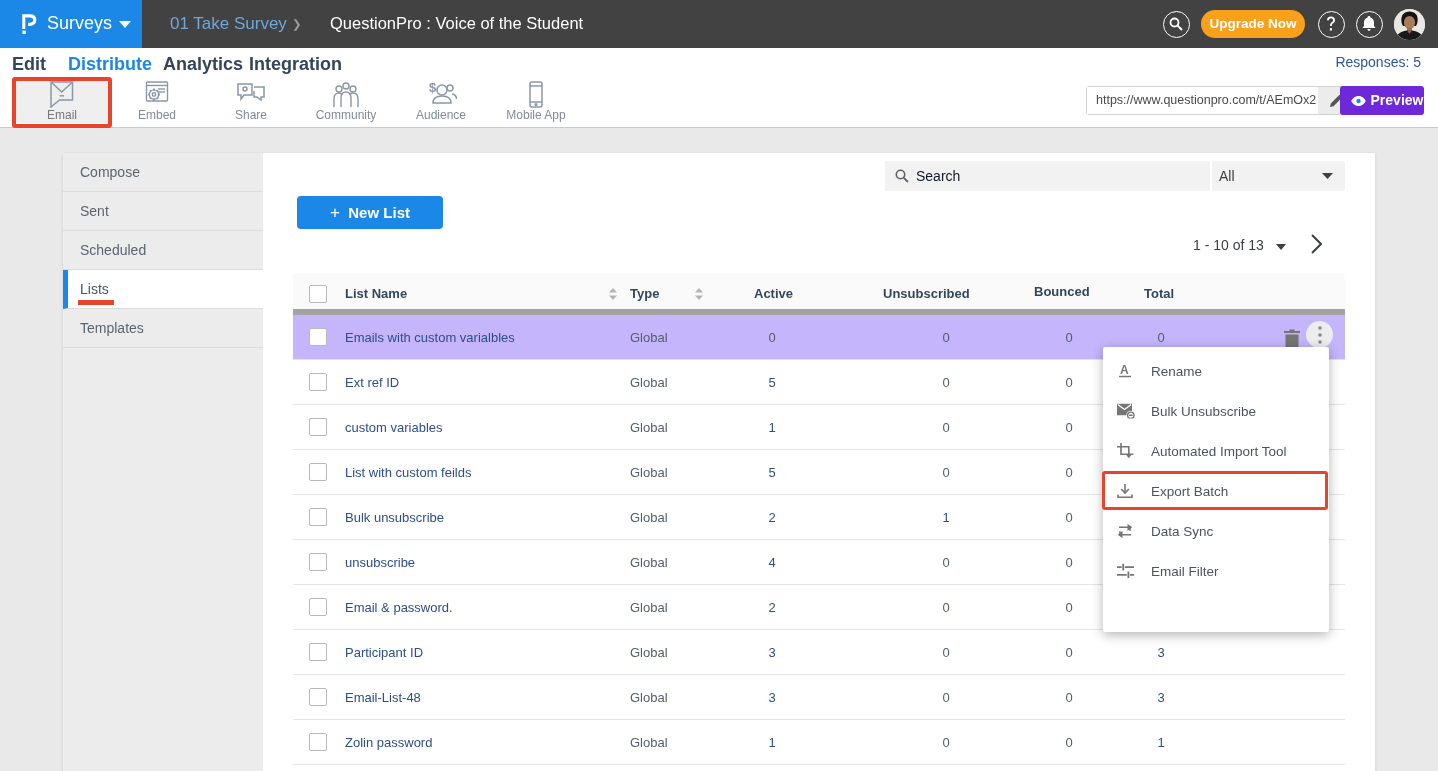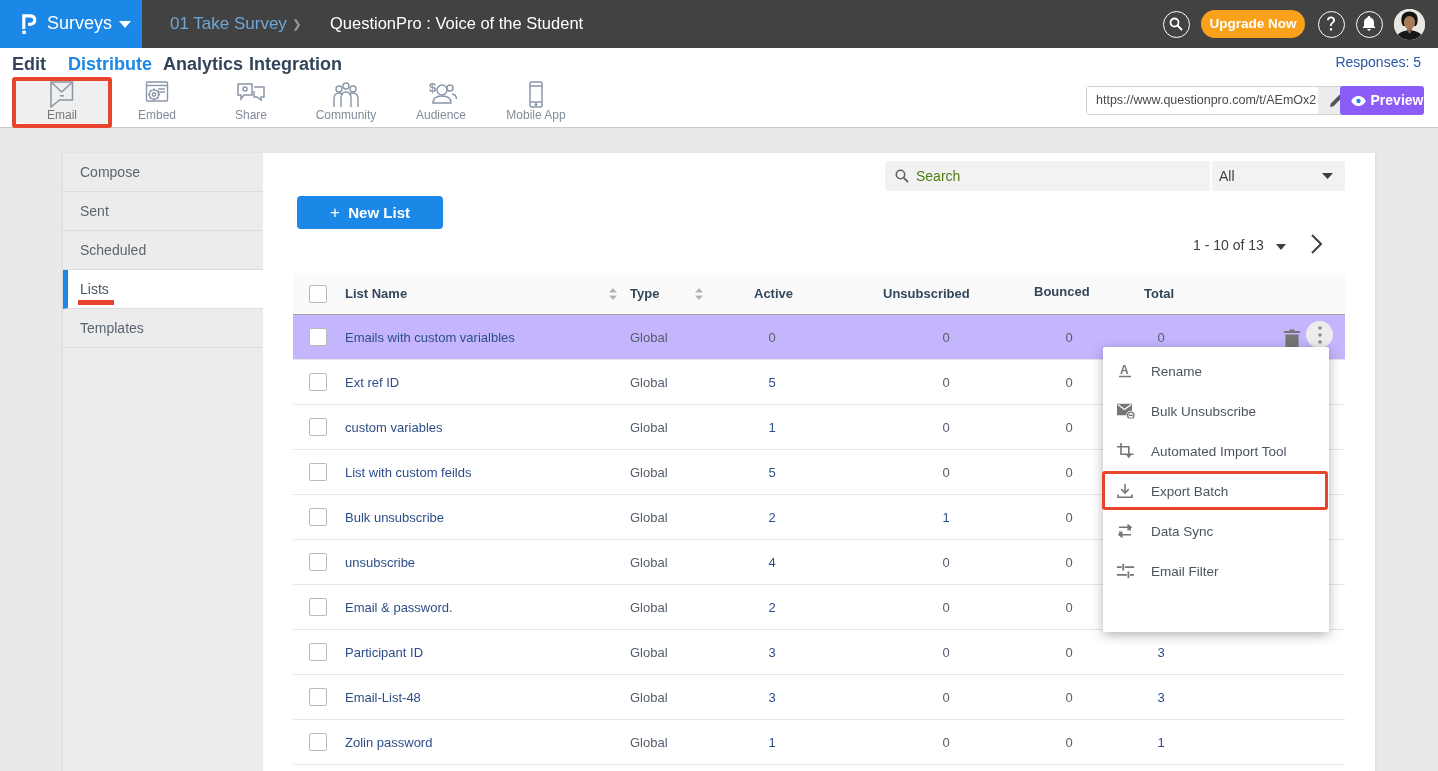--- a/index.html
+++ b/index.html
@@ -24,38 +24,38 @@
 
 
 #toolrow { position:absolute; left:0; top:76px; width:1438px; height:52px; background:#fff; border-bottom:1px solid #cbcbcb; }
 .toolitem { position:absolute; top:0; height:52px; text-align:center; }
 .toolitem .lbl { font-size:12px; color:#828c99; position:absolute; top:32px; width:100%; text-align:center;}
 .toolicon { position:absolute; top:5px; left:50%; transform:translateX(-50%); }
 #email-sel { position:absolute; left:16px; top:5px; width:92px; height:42px; background:#efefef; border-radius:2px; }
 .redbox { position:absolute; border:4px solid #e8432d; border-radius:3px; }
 #urlbox { position:absolute; left:1064px; top:10px; width:266px; height:29px; background:#ececec; border:1px solid #d0d0d0; border-radius:3px;margin-left:22px; }
 #urlbox .urltext { position:absolute; left:0; top:0; width:231px; height:27px; background:#fff; font-size:12.5px; color:#4a4a4a; line-height:27px; padding-left:9px; white-space:nowrap; overflow:hidden; }
-#preview { position:absolute; left:1340px; top:10px; width:84px; height:29px; background:#8b5cf6; border-radius:3px; color:#fff; font-size:14px; font-weight:bold; text-align:center; line-height:29px; }
+#preview { position:absolute; left:1340px; top:10px; width:84px; height:29px; background:#6d28d9; border-radius:3px; color:#fff; font-size:14px; font-weight:bold; text-align:center; line-height:29px; }
 
 
 #panel { position:absolute; left:63px; top:153px; width:1312px; height:769px; background:#fff; box-shadow:0 1px 3px rgba(0,0,0,0.12); }
 #sidebar { position:absolute; left:0; top:0; width:200px; height:618px; background:#ececec; }
 .sideitem { position:absolute; left:0; width:200px; height:39px; font-size:14px; color:#5a6570; line-height:39px; padding-left:17px; border-bottom:1px solid #dcdcdc; }
 .sideitem.active { background:#fff; border-left:5px solid #1b87e6; padding-left:12px; color:#4a5560; }
 
 
 #searchbox { position:absolute; left:822px; top:8px; width:325px; height:30px; background:#f2f2f2; border-radius:2px; }
-#searchbox .ph { position:absolute; left:31px; top:7px; color:#4d7c0f; font-size:14px;text-align:right; }
+#searchbox .ph { position:absolute; left:31px; top:7px; color:#0f172a; font-size:14px;text-align:right; }
 #alldrop { position:absolute; left:1149px; top:8px; width:133px; height:30px; background:#f2f2f2; border-radius:2px; font-size:14px; color:#3c4043; line-height:30px; padding-left:7px; }
 #newlist { position:absolute; left:234px; top:43px; width:146px; height:33px; background:#1b87e6; border-radius:4px; color:#fff; font-size:15px; text-align:center; line-height:33px; font-weight:bold; }
 #pager { position:absolute; left:1130px; top:84px; font-size:14px; color:#3c4043; }
 
 
 #table { position:absolute; left:230px; top:120px; width:1052px; }
-.thead { position:relative; height:42px; background:#fafafa; border-bottom:1px solid #a3a3a3; font-weight:bold; font-size:13px; color:#33475b; }
+.thead { position:relative; height:42px; background:#fafafa; border-bottom:6px solid #a3a3a3; font-weight:bold; font-size:13px; color:#33475b; }
 .row { position:relative; height:45px; border-bottom:1px solid #e6e6e6; font-size:13px; }
 .cb { position:absolute; left:16px; top:50%; margin-top:-9px; width:18px; height:18px; border:1px solid #b9b9b9; border-radius:2px; background:#fff; }
 .lname { position:absolute; left:52px; top:50%; transform:translateY(-50%); color:#2d4e8a; }
 .gtype { position:absolute; left:337px; top:50%; transform:translateY(-50%); color:#545e6b; }
 .num { position:absolute; top:50%; transform:translate(-50%,-50%); }
 .nblue { color:#2d4e8a; }
 .ngray { color:#545e6b; }
 
 
 #popup { position:absolute; left:1103px; top:347px; width:226px; height:285px; background:#fff; border-radius:2px; box-shadow:0 3px 12px rgba(0,0,0,0.3); z-index:20; padding-top:4px; }

